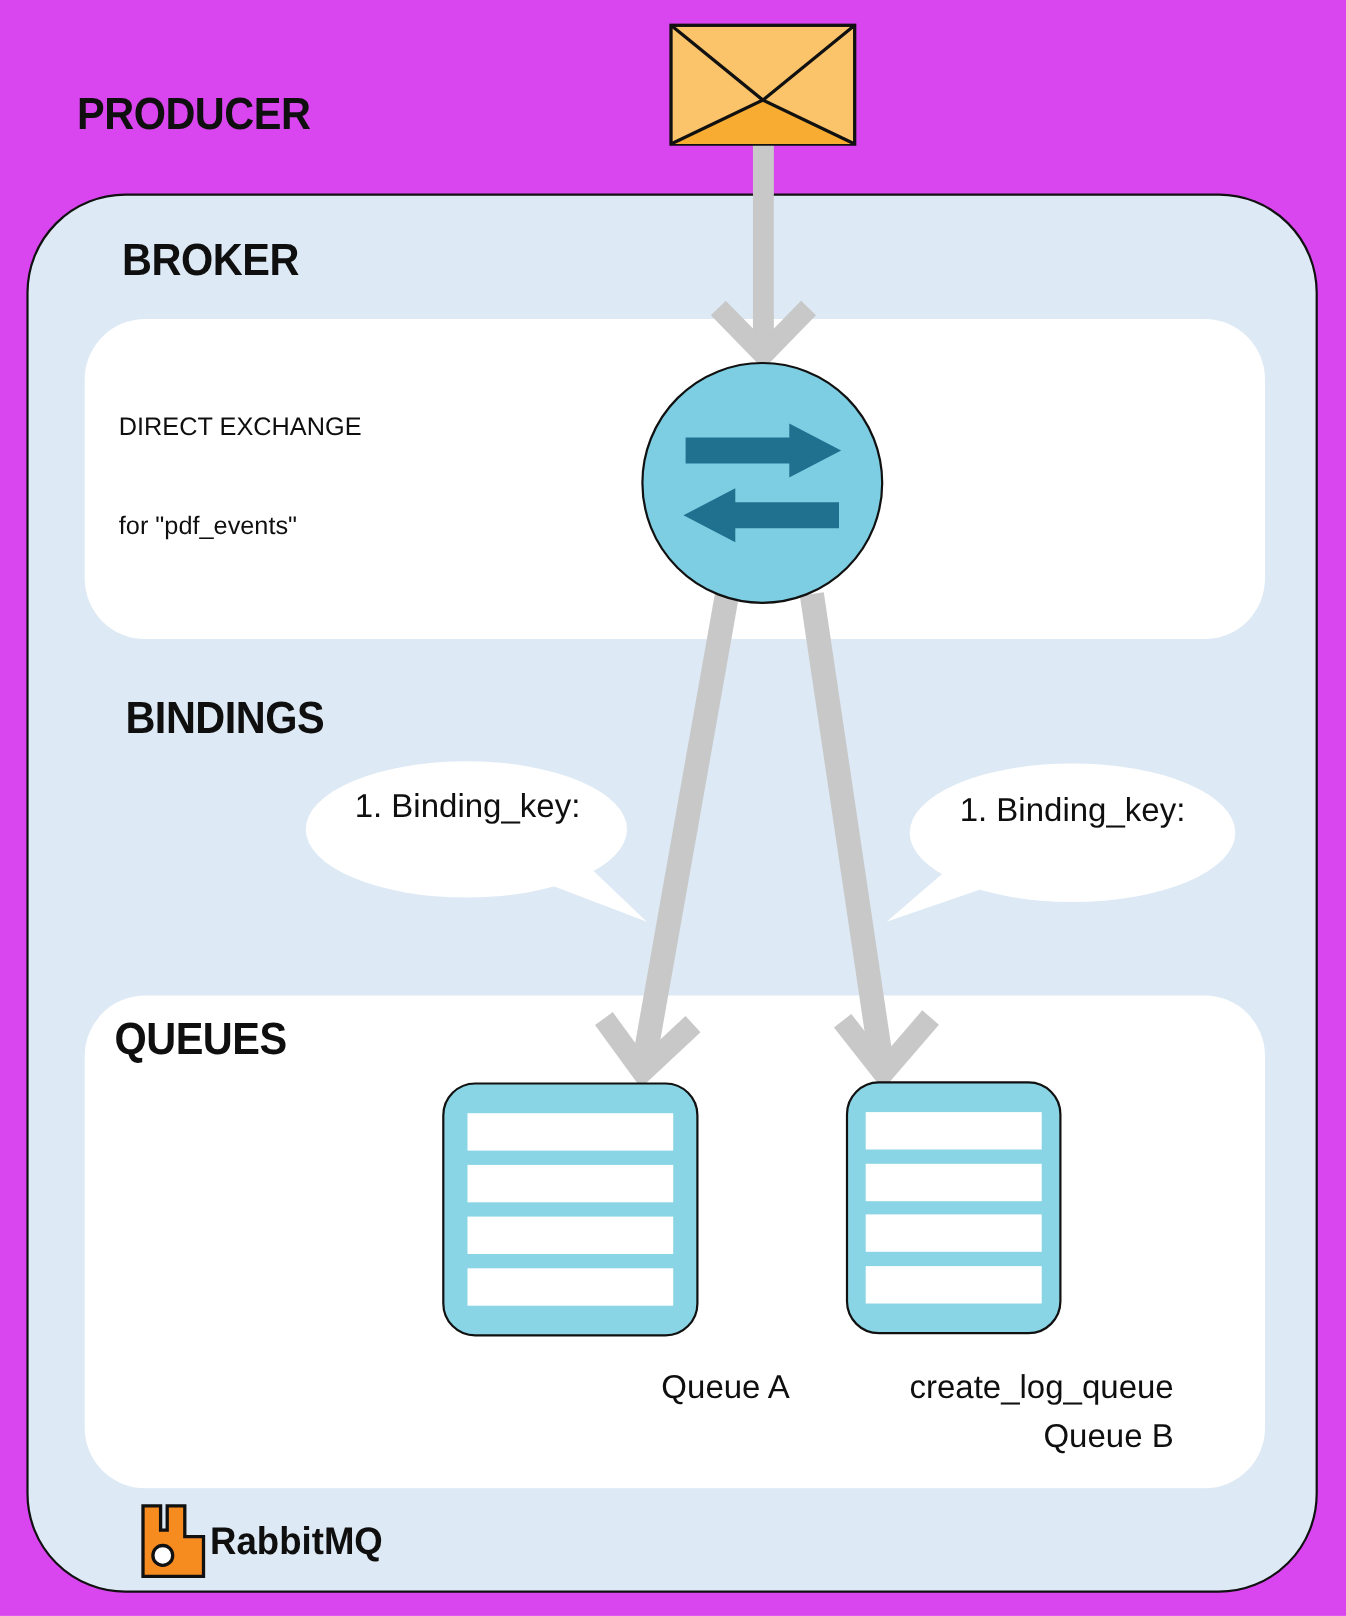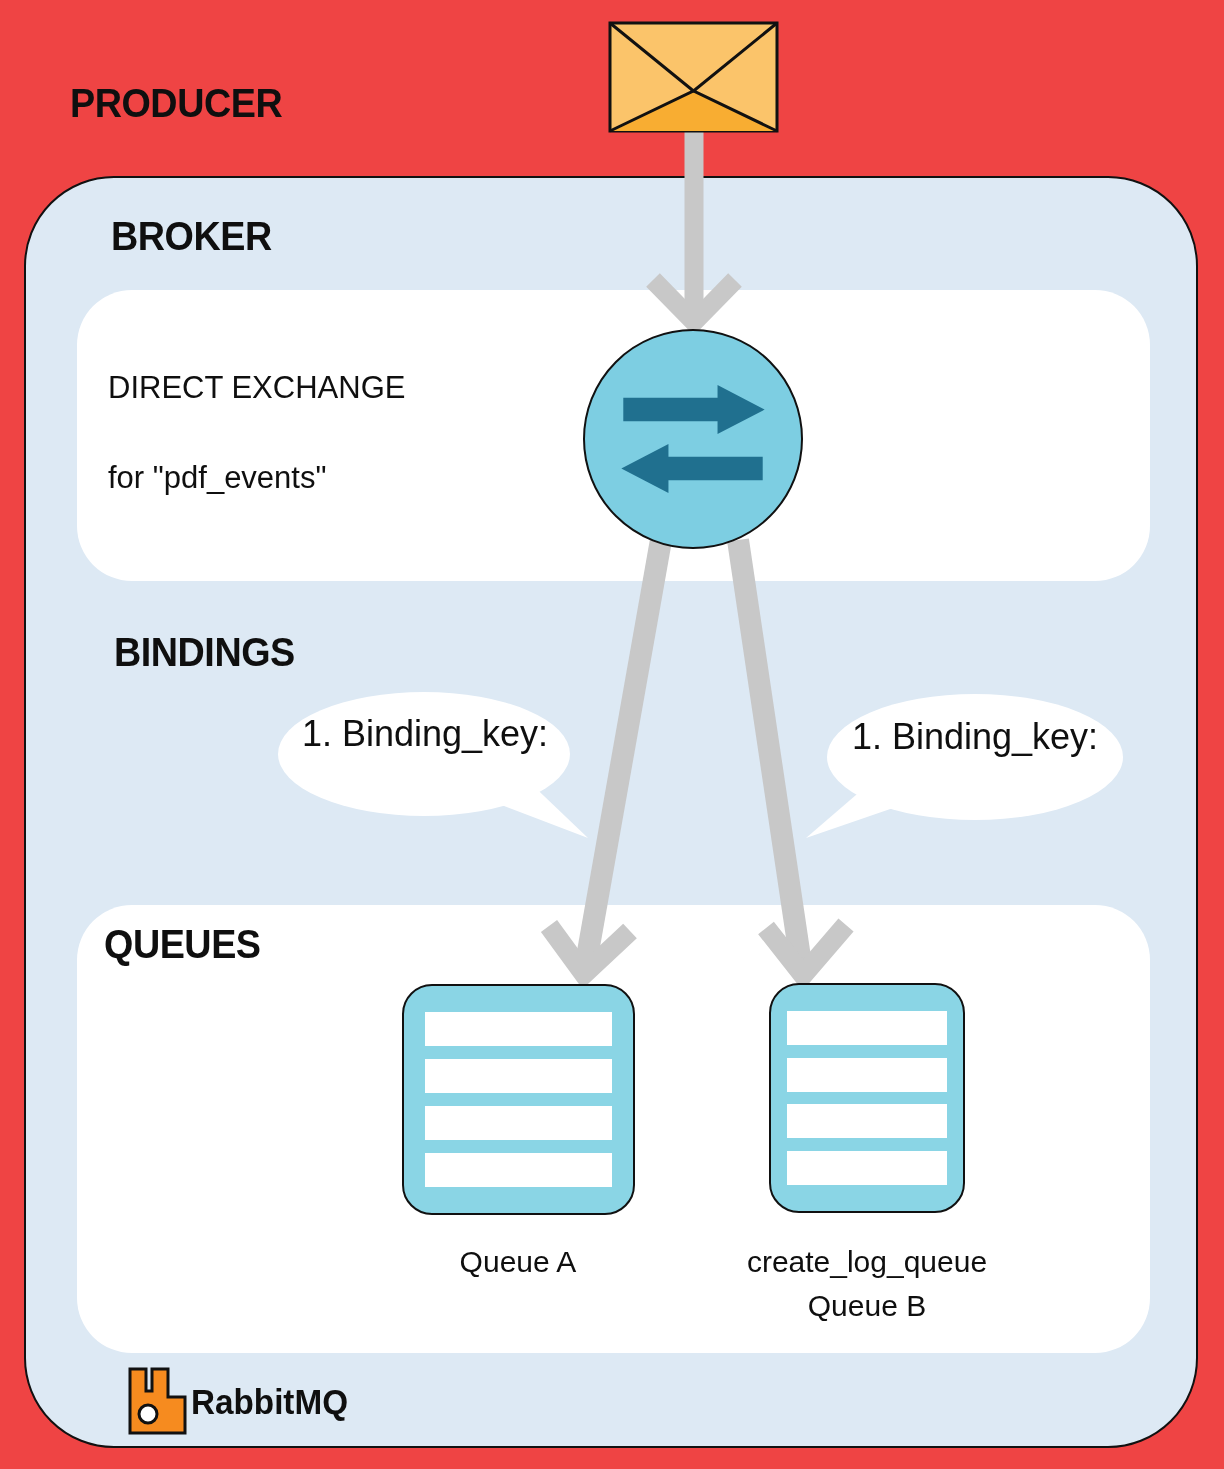--- a/index.html
+++ b/index.html
@@ -1,20 +1,20 @@
 <!DOCTYPE html>
 <html><head>
 <meta charset="utf-8">
 <style>
   html,body{margin:0;padding:0;background:#ffffff;}
   #stage{
     position:relative;
     width:1224px;
     height:1469px;
-    background:#ef4444;
+    background:#d946ef;
     font-family:"Liberation Sans", sans-serif;
     color:#0f0f0f;
     overflow:hidden;
   }
   .abs{position:absolute;}
   .section-heading{
     font-size:41px;
     font-weight:700;
     letter-spacing:-0.5px;
     transform:scaleX(0.92);
@@ -31,38 +31,38 @@
     z-index:1;
   }
   .white-panel{
     background:#ffffff;
     border-radius:55px;
     z-index:10;
   }
   #exchange-panel{ left:77px; top:290px; width:1073px; height:291px; }
   #queues-panel{ left:77px; top:905px; width:1073px; height:448px; }
   .body-text{
-    font-size:31px;
+    font-size:23px;
     line-height:45px;
     white-space:pre-line;
     z-index:20;
   }
   #exchange-label{ left:108px; top:320px; }
   .exchange-circle{
     left:583px; top:329px;
     width:220px; height:220px;
     background:#7dcee2;
     border:2px solid #111111;
     border-radius:50%;
     z-index:50;
     box-sizing:border-box;
   }
   .bubble{ z-index:30; }
   .bubble-text{
-    font-size:36px;
+    font-size:30px;
     line-height:38px;
     text-align:center;
     z-index:31;
   }
   .queue-icon{
     width:233px; height:231px;
     background:#8ad5e5;
     border:2px solid #111111;
     border-radius:30px;
     box-sizing:border-box;
@@ -74,21 +74,21 @@
   }
   #queue-icon-b{ width:196px; height:230px; padding:26px 16px; }
   .queue-bar{
     height:34px;
     background:#ffffff;
     z-index:61;
   }
   .queue-label{
     font-size:30px;
     line-height:44px;
-    text-align:center;
+    text-align:right;
     width:400px;
     z-index:20;
   }
   #arrow-layer{ left:0; top:0; z-index:40; pointer-events:none; }
   #envelope-icon{ left:608px; top:21px; z-index:45; }
   #rabbitmq-logo{ left:127px; top:1366px; z-index:20; }
   #brand-name{
     left:191px; top:1382px;
     font-size:35px;
     font-weight:700;

